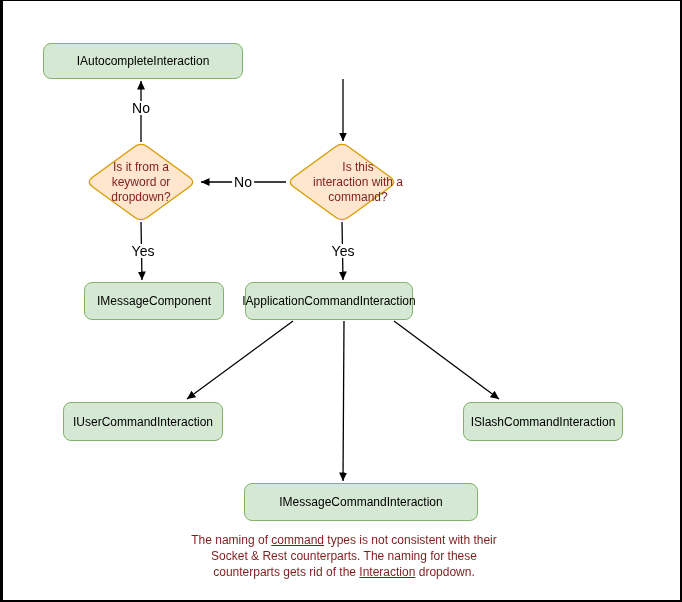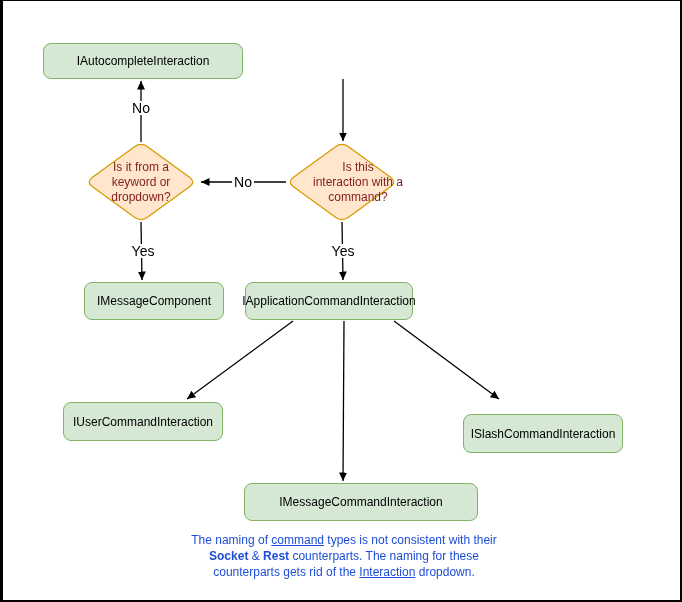--- a/index.html
+++ b/index.html
@@ -77,24 +77,24 @@
     line-height: 14px;
   }
   .note {
     position: absolute;
     left: 141px;
     top: 531px;
     width: 400px;
     text-align: center;
     font-size: 12px;
     line-height: 16px;
-    color: #1d4ed8;
+    color: #7f1d1d;
   }
   .note .u { text-decoration: underline; }
-  .note .b { font-weight: bold; }
+  .note .b { font-weight: normal; }
 </style>
 </head>
 <body>
 
 <div class="canvas">
 
   <svg class="edges" viewBox="0 0 682 602" xmlns="http://www.w3.org/2000/svg">
     <defs>
       <marker id="arrowhead" markerUnits="userSpaceOnUse" markerWidth="12" markerHeight="12" refX="8.5" refY="4" orient="auto">
         <path class="arrowhead-path" d="M0,0 L8.5,4 L0,8 Z"></path>
@@ -124,21 +124,21 @@
   </div>
 
   <div class="node" style="left:242px; top:281px; width:168px; height:38px;">
     <span>IApplicationCommandInteraction</span>
   </div>
 
   <div class="node" style="left:60px; top:401px; width:160px; height:39px;">
     <span>IUserCommandInteraction</span>
   </div>
 
-  <div class="node" style="left:460px; top:401px; width:160px; height:39px;margin-top:12px;">
+  <div class="node" style="left:460px; top:401px; width:160px; height:39px;">
     <span>ISlashCommandInteraction</span>
   </div>
 
   <div class="node" style="left:241px; top:482px; width:234px; height:38px;">
     <span>IMessageCommandInteraction</span>
   </div>
 
   <div class="decision-label" style="left:83px; top:141px; width:110px; height:80px;">
     <span>Is it from a</span>
     <span>keyword or</span>

